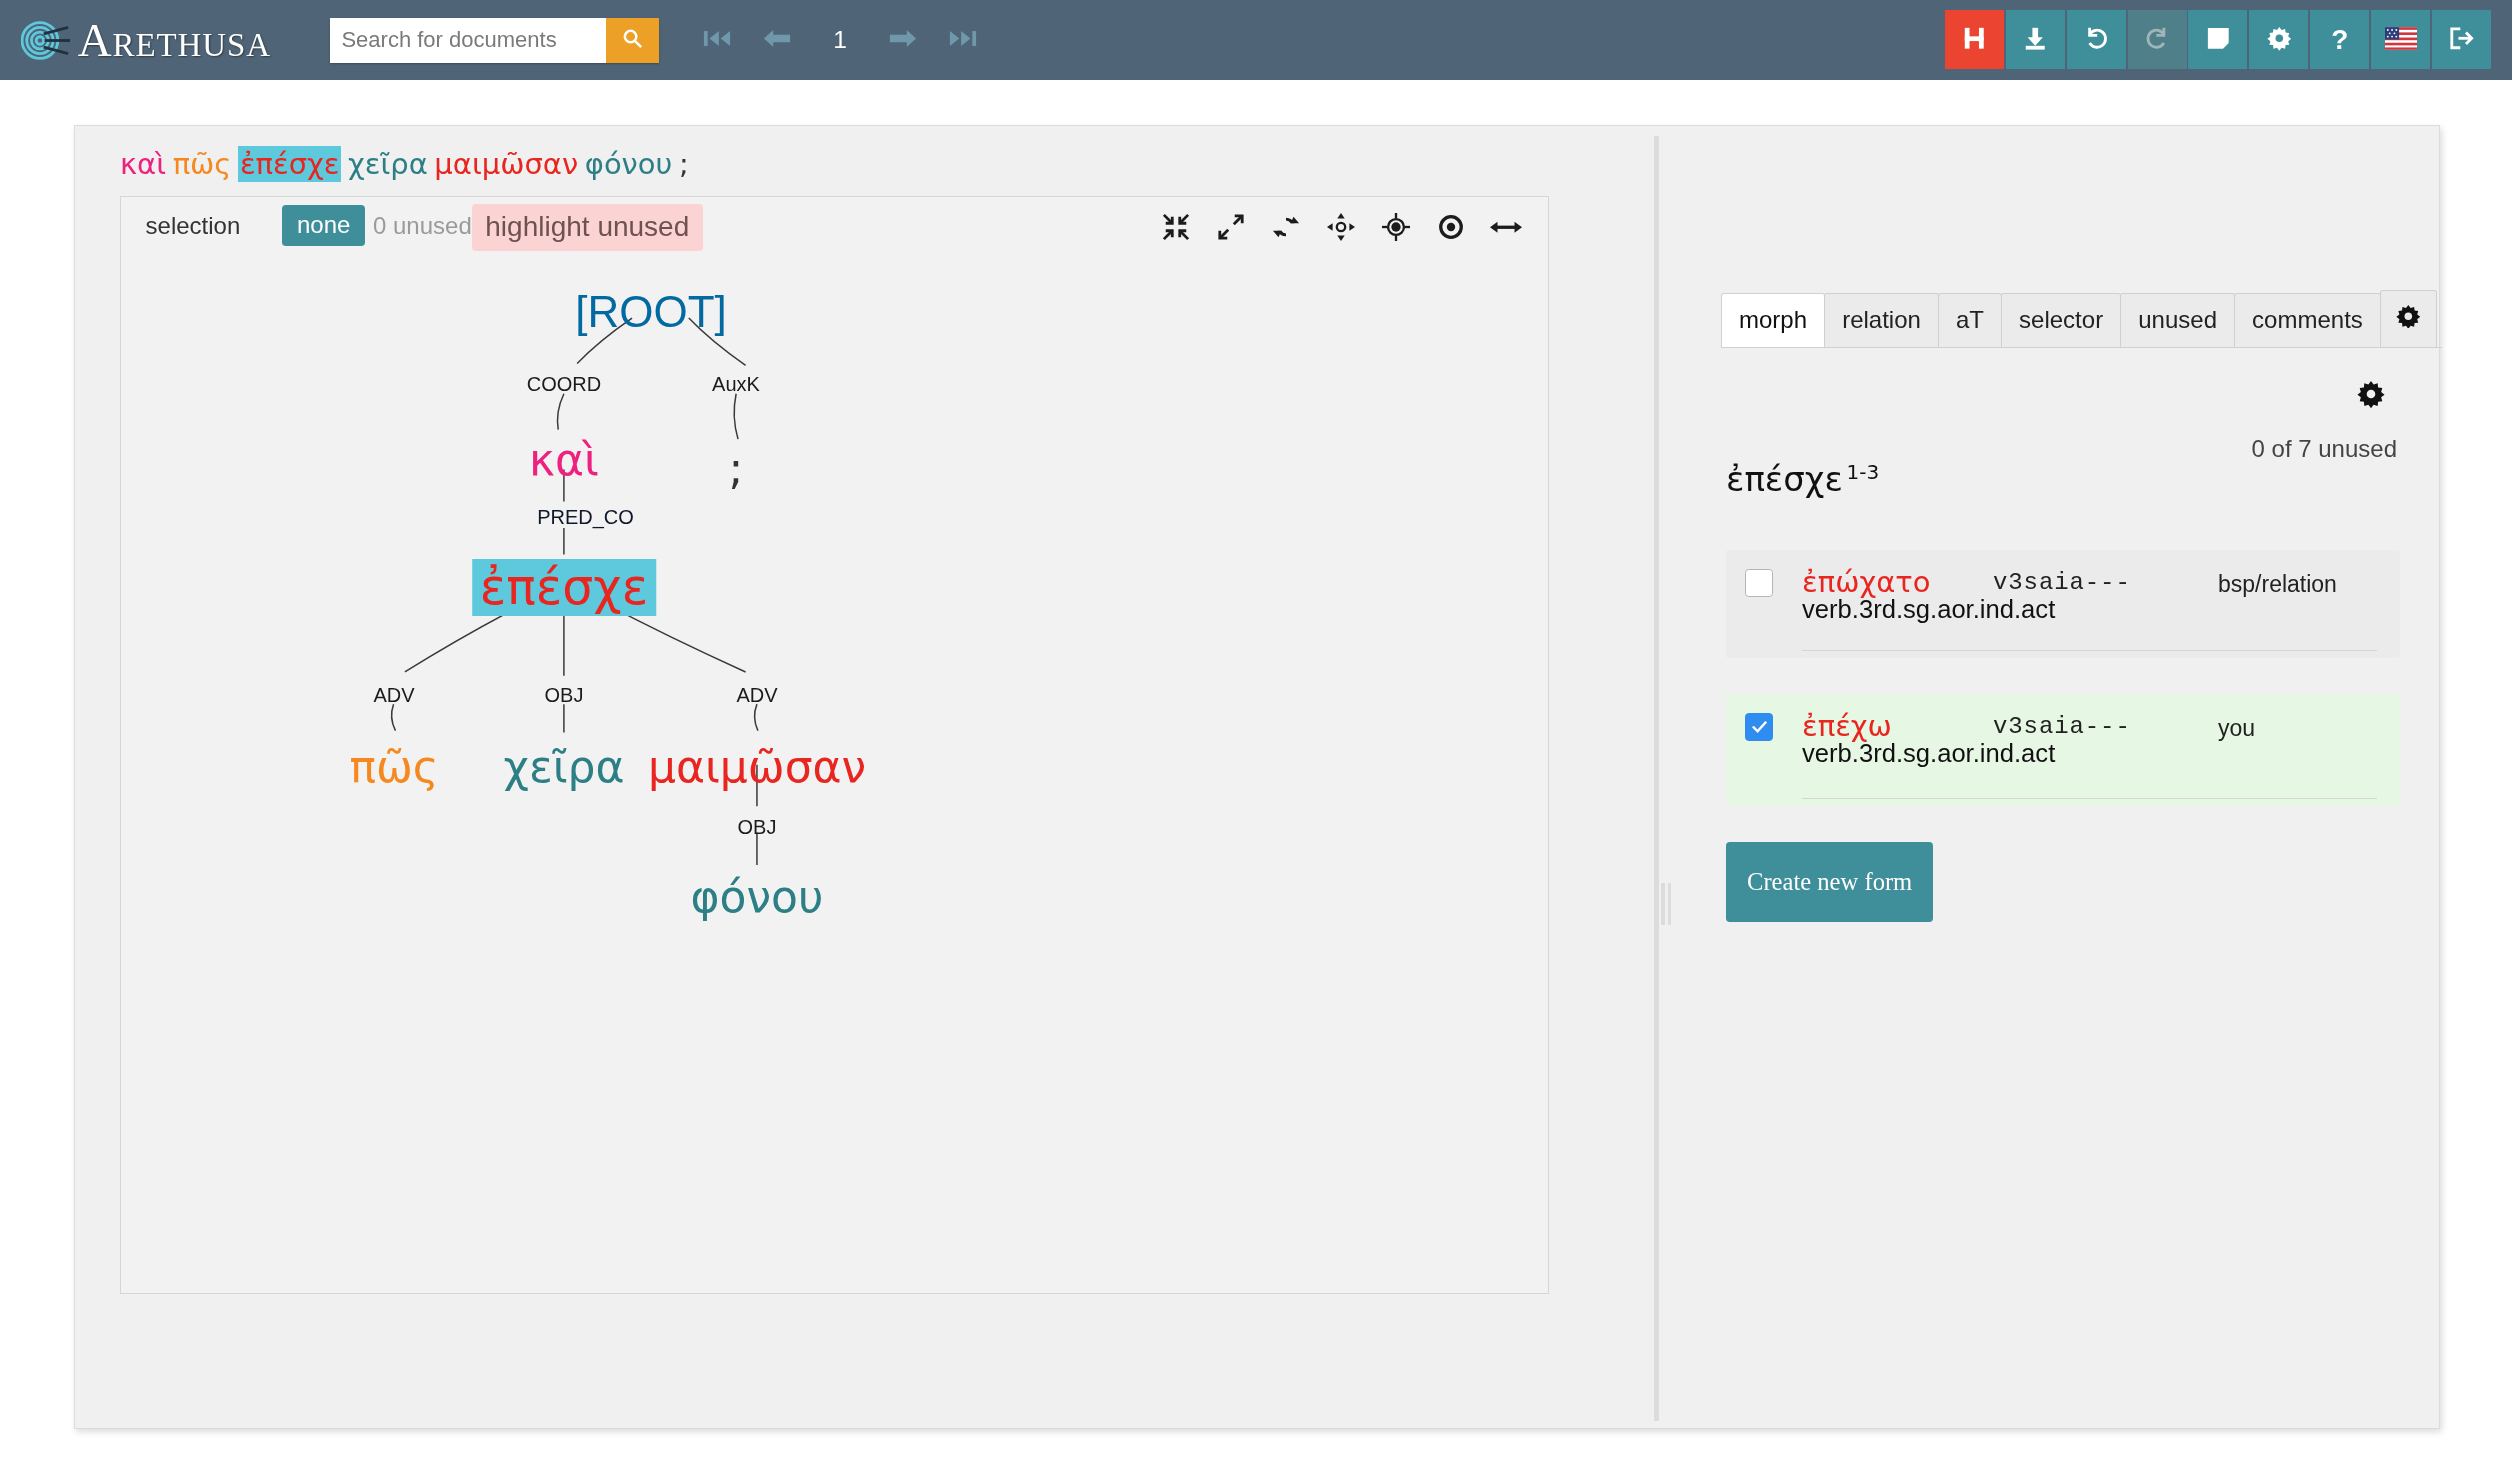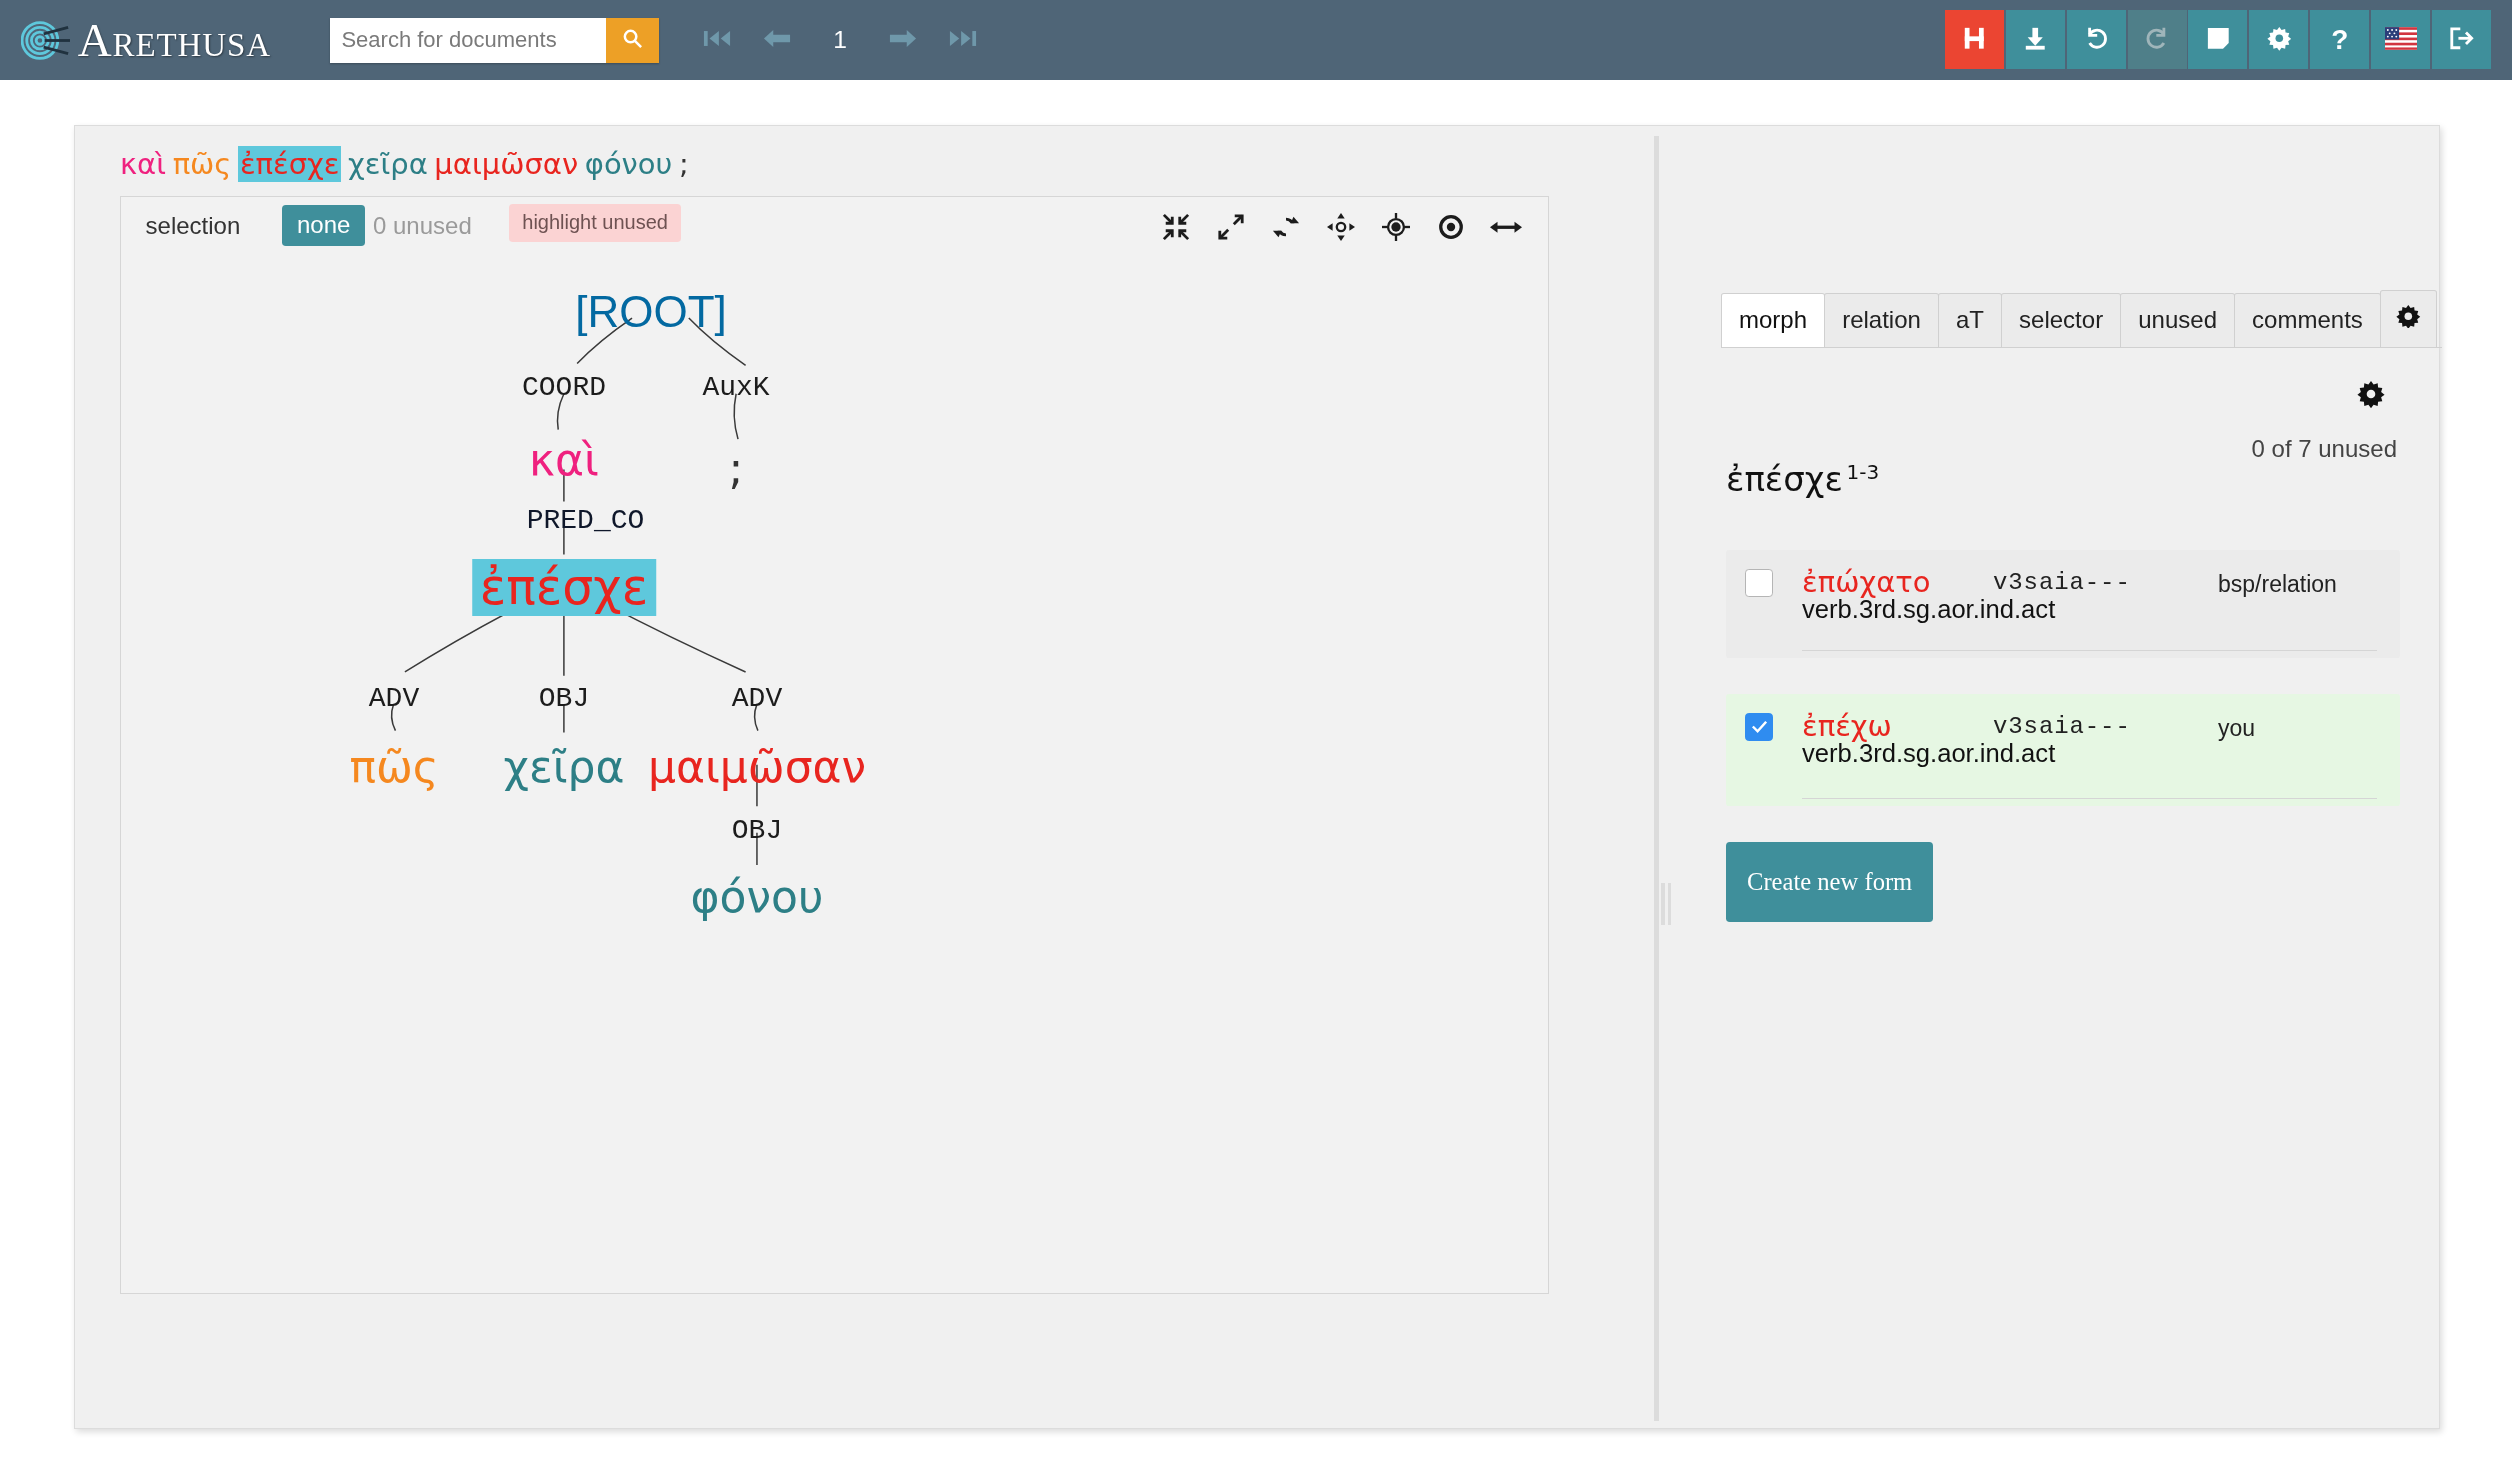--- a/index.html
+++ b/index.html
@@ -132,24 +132,24 @@
     border: none; cursor: pointer;
     font-size: 24px; padding: 6.6px 15px;
     border-radius: 3.8px;
     font-family: "Liberation Sans", sans-serif;
   }
   .unused-count {
     position: absolute; left: 252px; top: 15px;
     font-size: 24px; color: #9a9a9a;
   }
   .hl-unused {
-    position: absolute; left: 388px; top: 6.6px;
+    position: absolute; left: 351px; top: 6.6px;
     background: #fbd3d3; color: #6e5252;
     border: none; cursor: pointer;
-    font-size: 20px; padding: 7.6px 13.3px;
+    font-size: 28px; padding: 7.6px 13.3px;
     border-radius: 3.8px;
     font-family: "Liberation Sans", sans-serif;
   }
   #tree-icons {
     position: absolute; right: 24.6px; top: 13.3px;
     display: flex; gap: 21px; align-items: center;
   }
   .ticon {
     background: none; border: none; cursor: pointer;
     width: 34px; height: 34px; padding: 0;
@@ -163,22 +163,22 @@
     width: 100%; height: 1036px;
     overflow: hidden;
   }
   .node {
     position: absolute;
     transform: translateX(-50%);
     white-space: nowrap;
     text-align: center;
   }
   .node .rel {
-    font-size: 28px; color: #1c1c1c;
-    font-family: Liberation Mono, monospace;
+    font-size: 20px; color: #1c1c1c;
+    font-family: Liberation Sans, sans-serif;
     line-height: 1;
   }
   .node .word {
     font-size: 44px;
     font-family: "DejaVu Sans", sans-serif;
     line-height: 1.05;
   }
   .node .word.big {
     font-size: 49px;
   }

